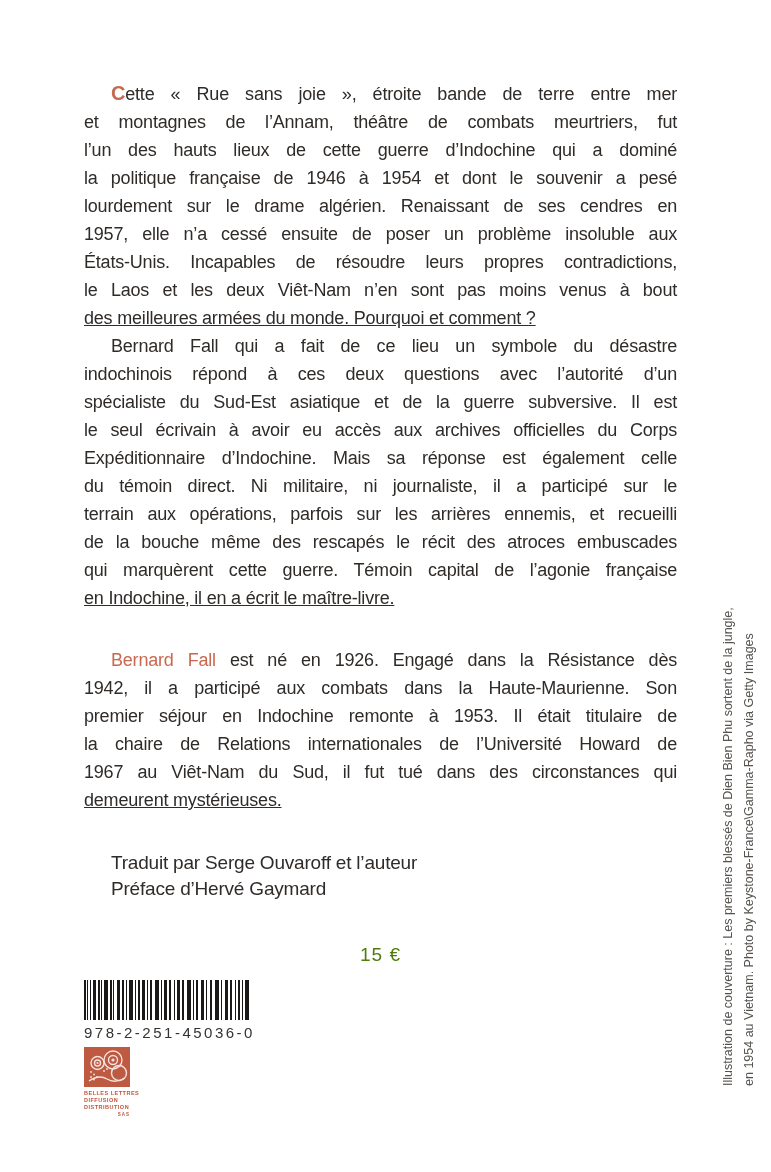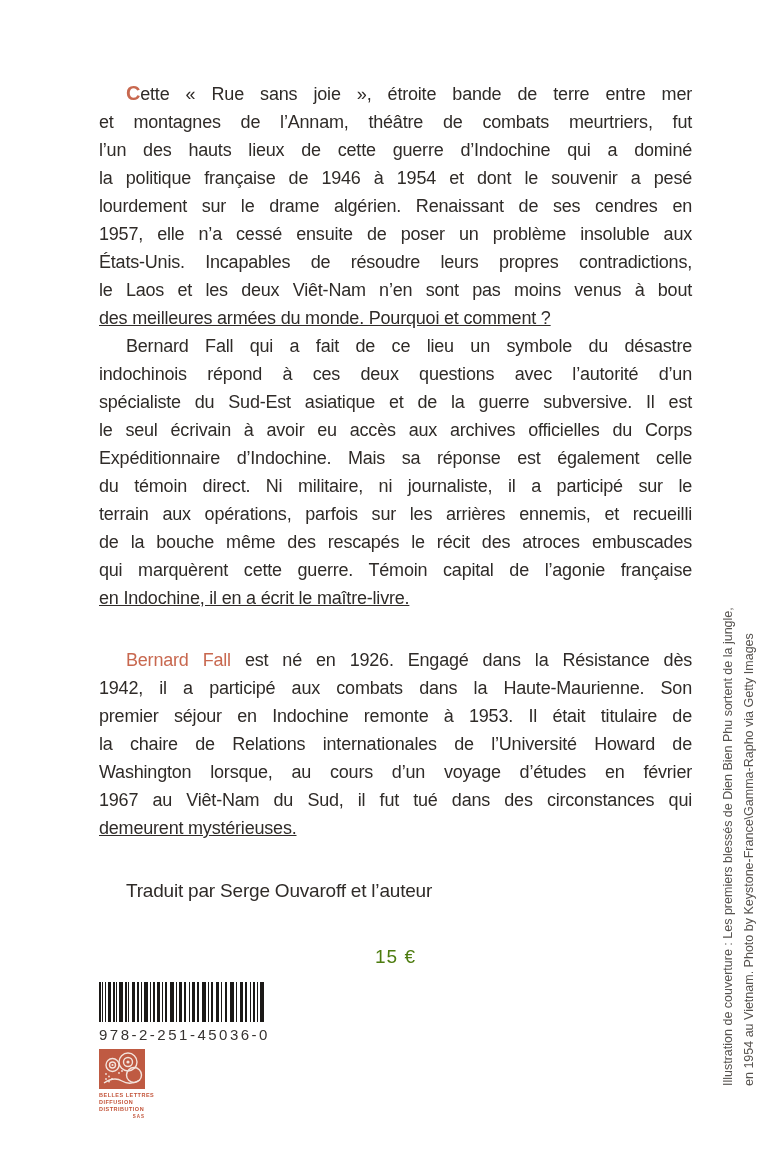--- a/index.html
+++ b/index.html
@@ -4,21 +4,21 @@
 <style>
   html,body { margin:0; padding:0; }
   body {
     width:771px; height:1172px;
     background:#ffffff;
     overflow:hidden;
     position:relative;
     font-family:"Liberation Sans", sans-serif;
   }
   .textcol {
-    position:absolute; left:99px; top:79px; width:593px;
+    position:absolute; left:84px; top:79px; width:593px;
     color:#2f2b28;
   }
   .para { font-size:18px; line-height:28px; letter-spacing:-0.2px; }
   .line { white-space:nowrap; text-align:justify; text-align-last:justify; overflow:visible; }
   .line.last { text-align-last:left;text-decoration:underline; }
   .line.indent { padding-left:27px; }
   .accent { color:#c8684f; }
   .bold { font-weight:700; font-size:20px; }
   .bio { margin-top:34px; }
   .credits { margin-top:36px; padding-left:27px; font-size:19px; line-height:26px; letter-spacing:-0.2px; }
@@ -71,27 +71,27 @@
       <div class="line"><span>de la bouche même des rescapés le récit des atroces embuscades</span></div>
       <div class="line"><span>qui marquèrent cette guerre. Témoin capital de l’agonie française</span></div>
       <div class="line last"><span>en Indochine, il en a écrit le maître-livre.</span></div>
     </div>
 
   <div class="para bio">
       <div class="line indent"><span class="accent">Bernard Fall</span><span> est né en 1926. Engagé dans la Résistance dès</span></div>
       <div class="line"><span>1942, il a participé aux combats dans la Haute-Maurienne. Son</span></div>
       <div class="line"><span>premier séjour en Indochine remonte à 1953. Il était titulaire de</span></div>
       <div class="line"><span>la chaire de Relations internationales de l’Université Howard de</span></div>
-      <div class="line"><span>Washington lorsque, au cours d’un voyage d’études en février</span></div>
       <div class="line"><span>1967 au Viêt-Nam du Sud, il fut tué dans des circonstances qui</span></div>
       <div class="line last"><span>demeurent mystérieuses.</span></div>
     </div>
 
   <div class="credits">
     <div>Traduit par Serge Ouvaroff et l’auteur</div>
+    <div>Préface d’Hervé Gaymard</div>
   </div>
 
   <div class="price">15 €</div>
 
   <div class="barcode-row">
     <div class="barcode">
       <svg viewBox="0 0 165 40" shape-rendering="crispEdges">
         <g fill="#1b1917">
           <rect x="0" width="2" height="40"></rect>
             <rect x="3" width="1" height="40"></rect>

